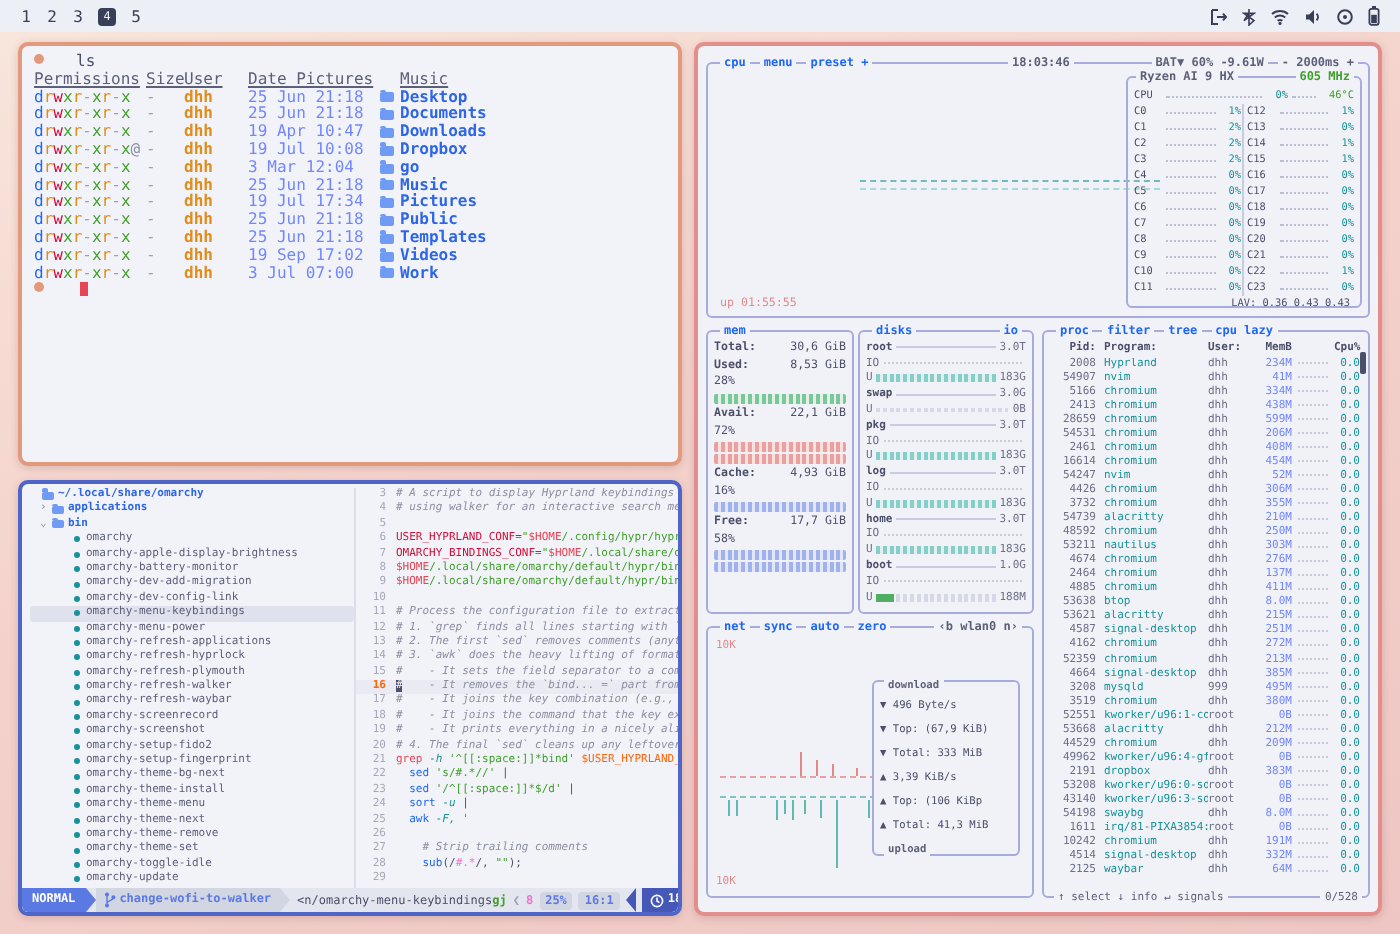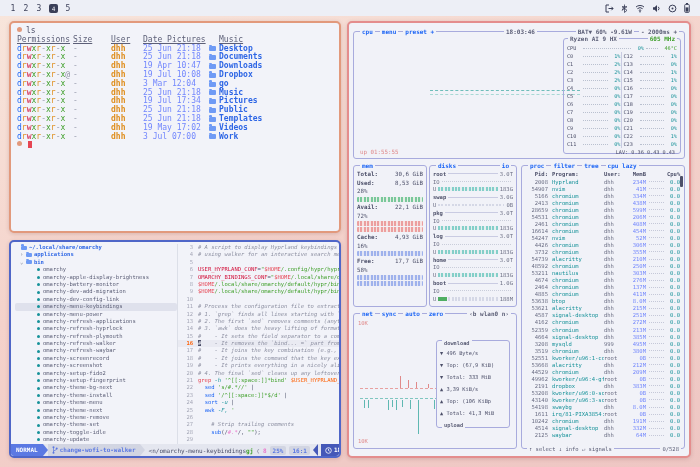--- a/index.html
+++ b/index.html
@@ -18,28 +18,28 @@
   .tray svg{display:block}
 
   
   .win{position:absolute;border-radius:5px;background:#f2f3f9;box-shadow:0 1px 4px rgba(90,40,40,.18)}
   .term{left:9px;top:21px;width:332px;height:212px;border:2px solid #e2997c;padding:4px 6px;
         font-size:8px;line-height:8.8px;white-space:nowrap;overflow:hidden}
   .edit{left:9px;top:240px;width:332px;height:218px;border:2px solid #4f66c8;display:flex;flex-direction:column;overflow:hidden}
   .mon{left:347px;top:21px;width:344px;height:437px;border:2px solid #e48d8d;font-size:6px;overflow:hidden}
 
   
-  .prompt{display:flex;align-items:flex-start;gap:4px}
+  .prompt{display:flex;align-items:flex-start;gap:16px}
   .pdot{width:5px;height:5px;border-radius:50%;background:#e2997c;display:inline-block}
   .pcmd{color:#4c4f69}
   .cursor-block{display:inline-block;width:4px;height:7px;background:#e64553;margin-left:2px}
   .fhead span{text-decoration:underline;color:#5c5f77}
   .frow,.fhead{display:flex;align-items:center}
   .c-perm{width:56px}.c-size{width:14px;text-align:left;color:#9ca0b0}
-  .c-user{width:26px;margin-left:24px;color:#df8e1d;font-weight:bold}
+  .c-user{width:26px;margin-left:5px;color:#df8e1d;font-weight:bold}
   .c-date{width:64px;margin-left:6px;color:#7287fd}
   .c-name{color:#2e66e5;font-weight:bold}
   .fhead .c-user,.fhead .c-date,.fhead .c-name{color:#5c5f77;font-weight:normal}
   .fold{position:relative;width:7px;height:5px;background:#6f9bf5;border-radius:1px;margin:0 3px 0 2px;display:inline-block;flex:none}
   .fold::before{content:"";position:absolute;top:-1.5px;left:0;width:3px;height:1.5px;background:#6f9bf5;border-radius:1px 1px 0 0}
   .pd{color:#1e66f5}.pr{color:#df8e1d}.pw{color:#d20f39}.px{color:#40a02b}.pn{color:#9ca0b0}.pa{color:#8c8fa1}
 
   
   .edit-main{flex:1;display:flex;overflow:hidden;padding-top:2px}
   .tree{width:166px;padding-left:4px;font-size:5.5px;line-height:7.4px;overflow:hidden}
@@ -295,21 +295,21 @@
         <span class="c-user">dhh</span>
         <span class="c-date">25 Jun 21:18</span>
         <span class="fold"></span>
         <span class="c-name">Templates</span>
       </div>
 
       <div class="frow">
         <span class="c-perm"><span class="pd">d</span><span class="pr">r</span><span class="pw">w</span><span class="px">x</span><span class="pr">r</span><span class="pn">-</span><span class="px">x</span><span class="pr">r</span><span class="pn">-</span><span class="px">x</span></span>
         <span class="c-size">-</span>
         <span class="c-user">dhh</span>
-        <span class="c-date">19 May 17:02</span>
+        <span class="c-date">19 Sep 17:02</span>
         <span class="fold"></span>
         <span class="c-name">Videos</span>
       </div>
 
       <div class="frow">
         <span class="c-perm"><span class="pd">d</span><span class="pr">r</span><span class="pw">w</span><span class="px">x</span><span class="pr">r</span><span class="pn">-</span><span class="px">x</span><span class="pr">r</span><span class="pn">-</span><span class="px">x</span></span>
         <span class="c-size">-</span>
         <span class="c-user">dhh</span>
         <span class="c-date">3 Jul 07:00</span>
         <span class="fold"></span>

